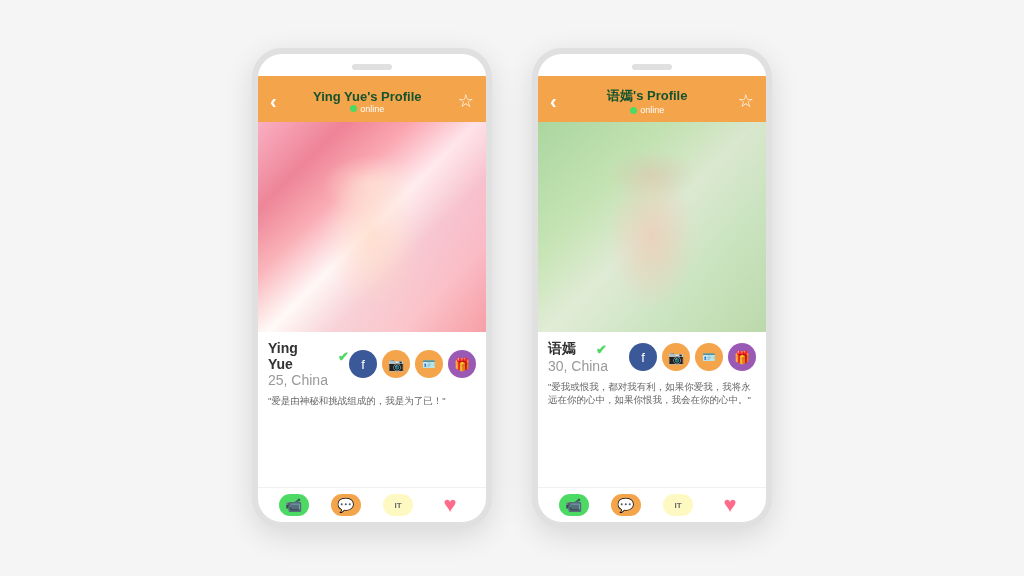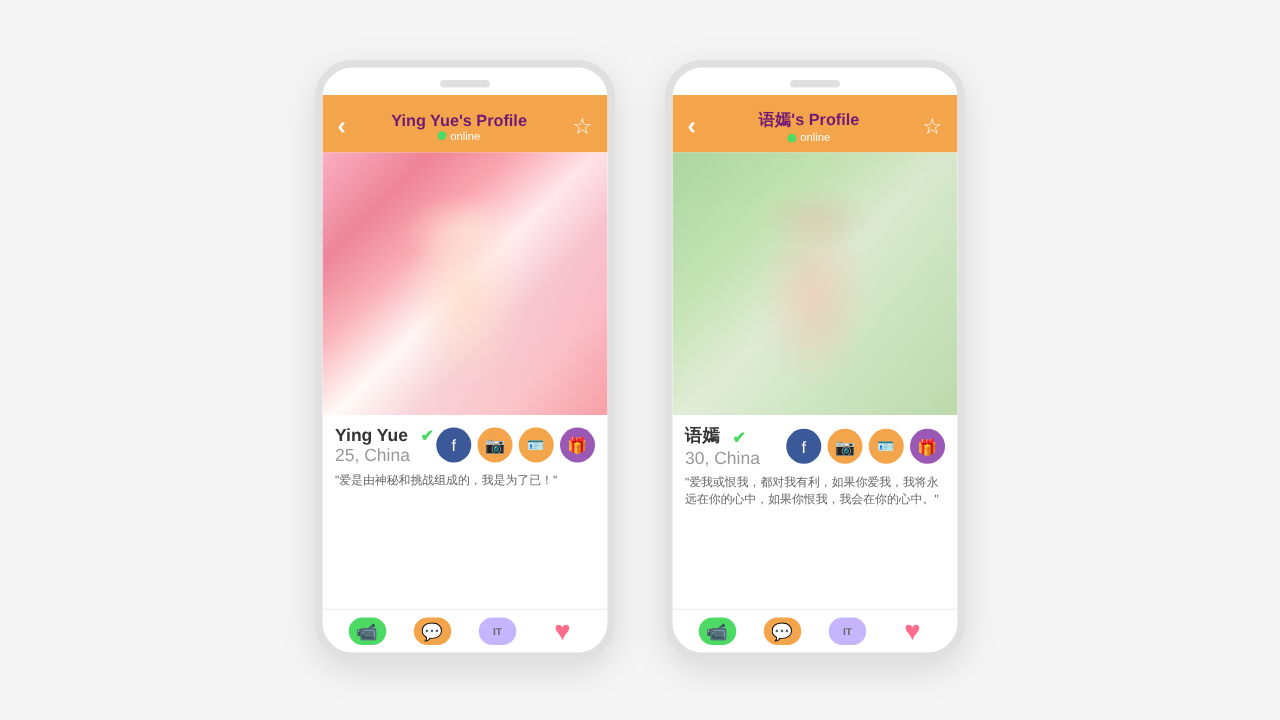--- a/index.html
+++ b/index.html
@@ -67,21 +67,21 @@
       font-weight: bold;
       cursor: pointer;
     }
     .header-center {
       display: flex;
       flex-direction: column;
       align-items: center;
       flex: 1;
     }
     .header-title {
-      color: #701a75;
+      color: #14532d;
       font-size: 13px;
       font-weight: bold;
       text-align: center;
     }
     .header-online {
       display: flex;
       align-items: center;
       gap: 3px;
       font-size: 9px;
       color: white;
@@ -143,21 +143,21 @@
     .profile-name-area {
       display: flex;
       flex-direction: column;
     }
     .profile-name {
       font-size: 14px;
       font-weight: bold;
       color: #333;
       display: flex;
       align-items: center;
-      gap: 10px;
+      gap: 20px;
     }
     .verified-icon {
       color: #4CD964;
       font-size: 13px;
     }
     .profile-sub {
       font-size: 14px;
       color: #999;
     }
     .action-icons {
@@ -208,21 +208,21 @@
       width: 30px;
       height: 22px;
       border-radius: 11px;
       display: flex;
       align-items: center;
       justify-content: center;
       font-size: 14px;
     }
     .btn-video { background: #4CD964; color: white; }
     .btn-chat { background: #F4A44A; color: white; }
-    .btn-visit { background: #c4b5fd; color: #666; font-size: 8px; font-weight: bold; }
+    .btn-visit { background: #fef9c3; color: #666; font-size: 8px; font-weight: bold; }
     .btn-like { background: transparent; }
     .btn-like span { font-size: 20px; }
   </style>
 </head>
 <body>
 
 <div class="container">
 
   <div class="phone">
     <div class="phone-inner">

